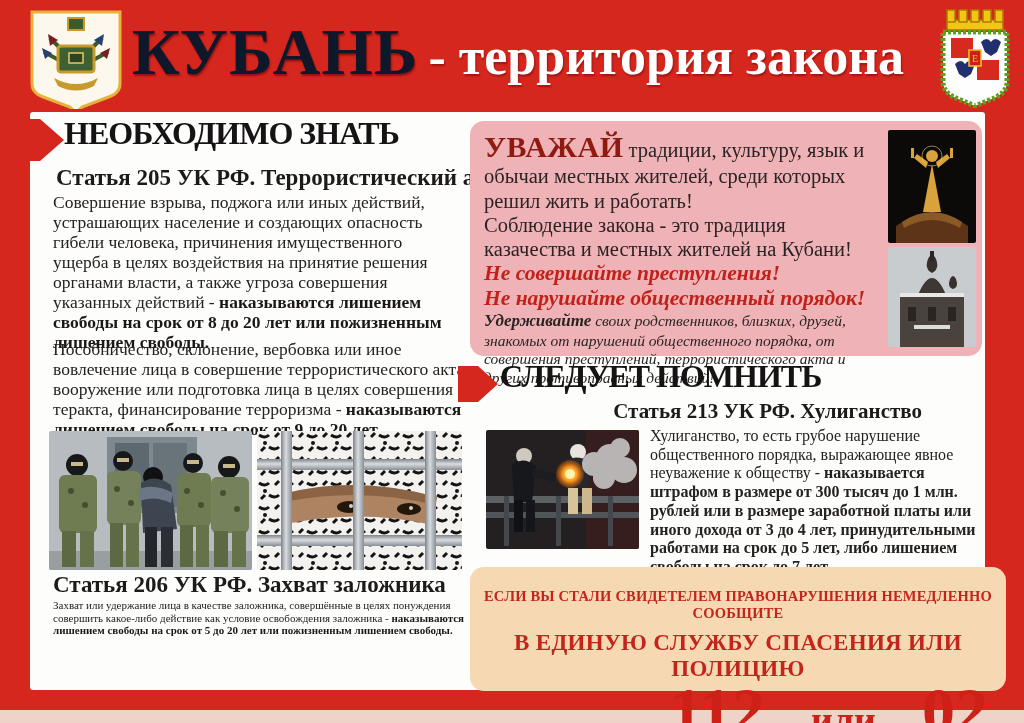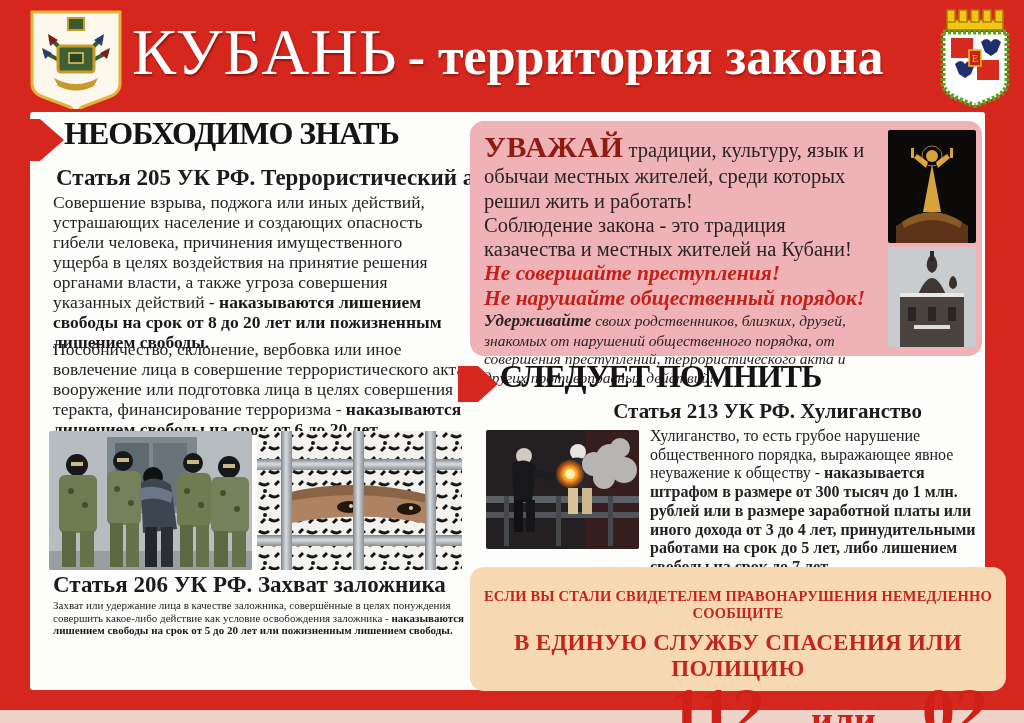--- a/index.html
+++ b/index.html
@@ -4,21 +4,21 @@
 <style>
   html,body{margin:0;padding:0;background:#8c8c8c;}
   .poster{
     position:relative;width:1024px;height:723px;overflow:hidden;
     background:#d6271e;
     font-family:"Liberation Serif","DejaVu Serif",serif;
   }
   
   .emblem{position:absolute;}
   .title-row{position:absolute;left:132px;top:14px;width:800px;display:flex;align-items:baseline;gap:10px;white-space:nowrap;}
-  .title-kuban{font-size:66px;font-weight:normal;color:#ffffff;letter-spacing:1px;text-shadow:1px 2px 2px rgba(90,0,0,.55);}
+  .title-kuban{font-size:66px;font-weight:bold;color:#0f172a;letter-spacing:1px;text-shadow:1px 2px 2px rgba(90,0,0,.55);}
   .title-rest{font-size:52px;font-weight:bold;color:#ffffff;letter-spacing:0px;text-shadow:1px 2px 2px rgba(90,0,0,.45);}
   
   .panel{position:absolute;left:30px;top:112px;width:955px;height:578px;background:#fdfdfc;border-radius:3px;}
   .bottom-strip{position:absolute;left:0;bottom:0;width:1024px;height:13px;background:#eed3c9;}
   
   .h-big{position:absolute;font-size:32px;font-weight:bold;color:#161314;letter-spacing:-1px;white-space:nowrap;}
   .art-title{position:absolute;font-size:23px;font-weight:bold;color:#1d1a1b;white-space:nowrap;}
   .body-p{position:absolute;font-size:17.5px;line-height:1.14;color:#262122;margin:0;}
   .body-p strong{color:#1c1819;}
   .arrow{position:absolute;}
@@ -101,21 +101,21 @@
   </svg>
   <div class="h-big" style="left:64px;top:115px;">НЕОБХОДИМО ЗНАТЬ</div>
 
   <div class="art-title" style="left:56px;top:165px;">Статья 205 УК РФ. Террористический акт</div>
 
   <p class="body-p" style="left:53px;top:193px;width:402px;">
     <span>Совершение взрыва, поджога или иных действий, устрашающих население и создающих опасность гибели человека, причинения имущественного ущерба в целях воздействия на принятие решения органами власти, а также угроза совершения указанных действий - </span><strong>наказываются лишением свободы на срок от 8 до 20 лет или пожизненным лишением свободы.</strong>
   </p>
 
   <p class="body-p" style="left:53px;top:340px;width:420px;">
-    <span>Пособничество, склонение, вербовка или иное вовлечение лица в совершение террористического акта, вооружение или подготовка лица в целях совершения теракта, финансирование терроризма - </span><strong>наказываются лишением свободы на срок от 6 до 20 лет.</strong>
+    <span>Пособничество, склонение, вербовка или иное вовлечение лица в совершение террористического акта, вооружение или подготовка лица в целях совершения теракта, финансирование терроризма - </span><strong>наказываются лишением свободы на срок от 9 до 20 лет.</strong>
   </p>
 
   <svg class="photo" style="left:49px;top:431px;" width="203" height="139" viewBox="0 0 203 139">
     <rect width="203" height="139" fill="#b7bcc0"></rect>
     <rect x="58" y="6" width="90" height="76" fill="#7d888f"></rect>
     <rect x="66" y="12" width="34" height="64" fill="#5d686f"></rect>
     <rect x="104" y="12" width="34" height="64" fill="#68737a"></rect>
     <rect x="0" y="120" width="203" height="19" fill="#999ea1"></rect>
 
     <g>

